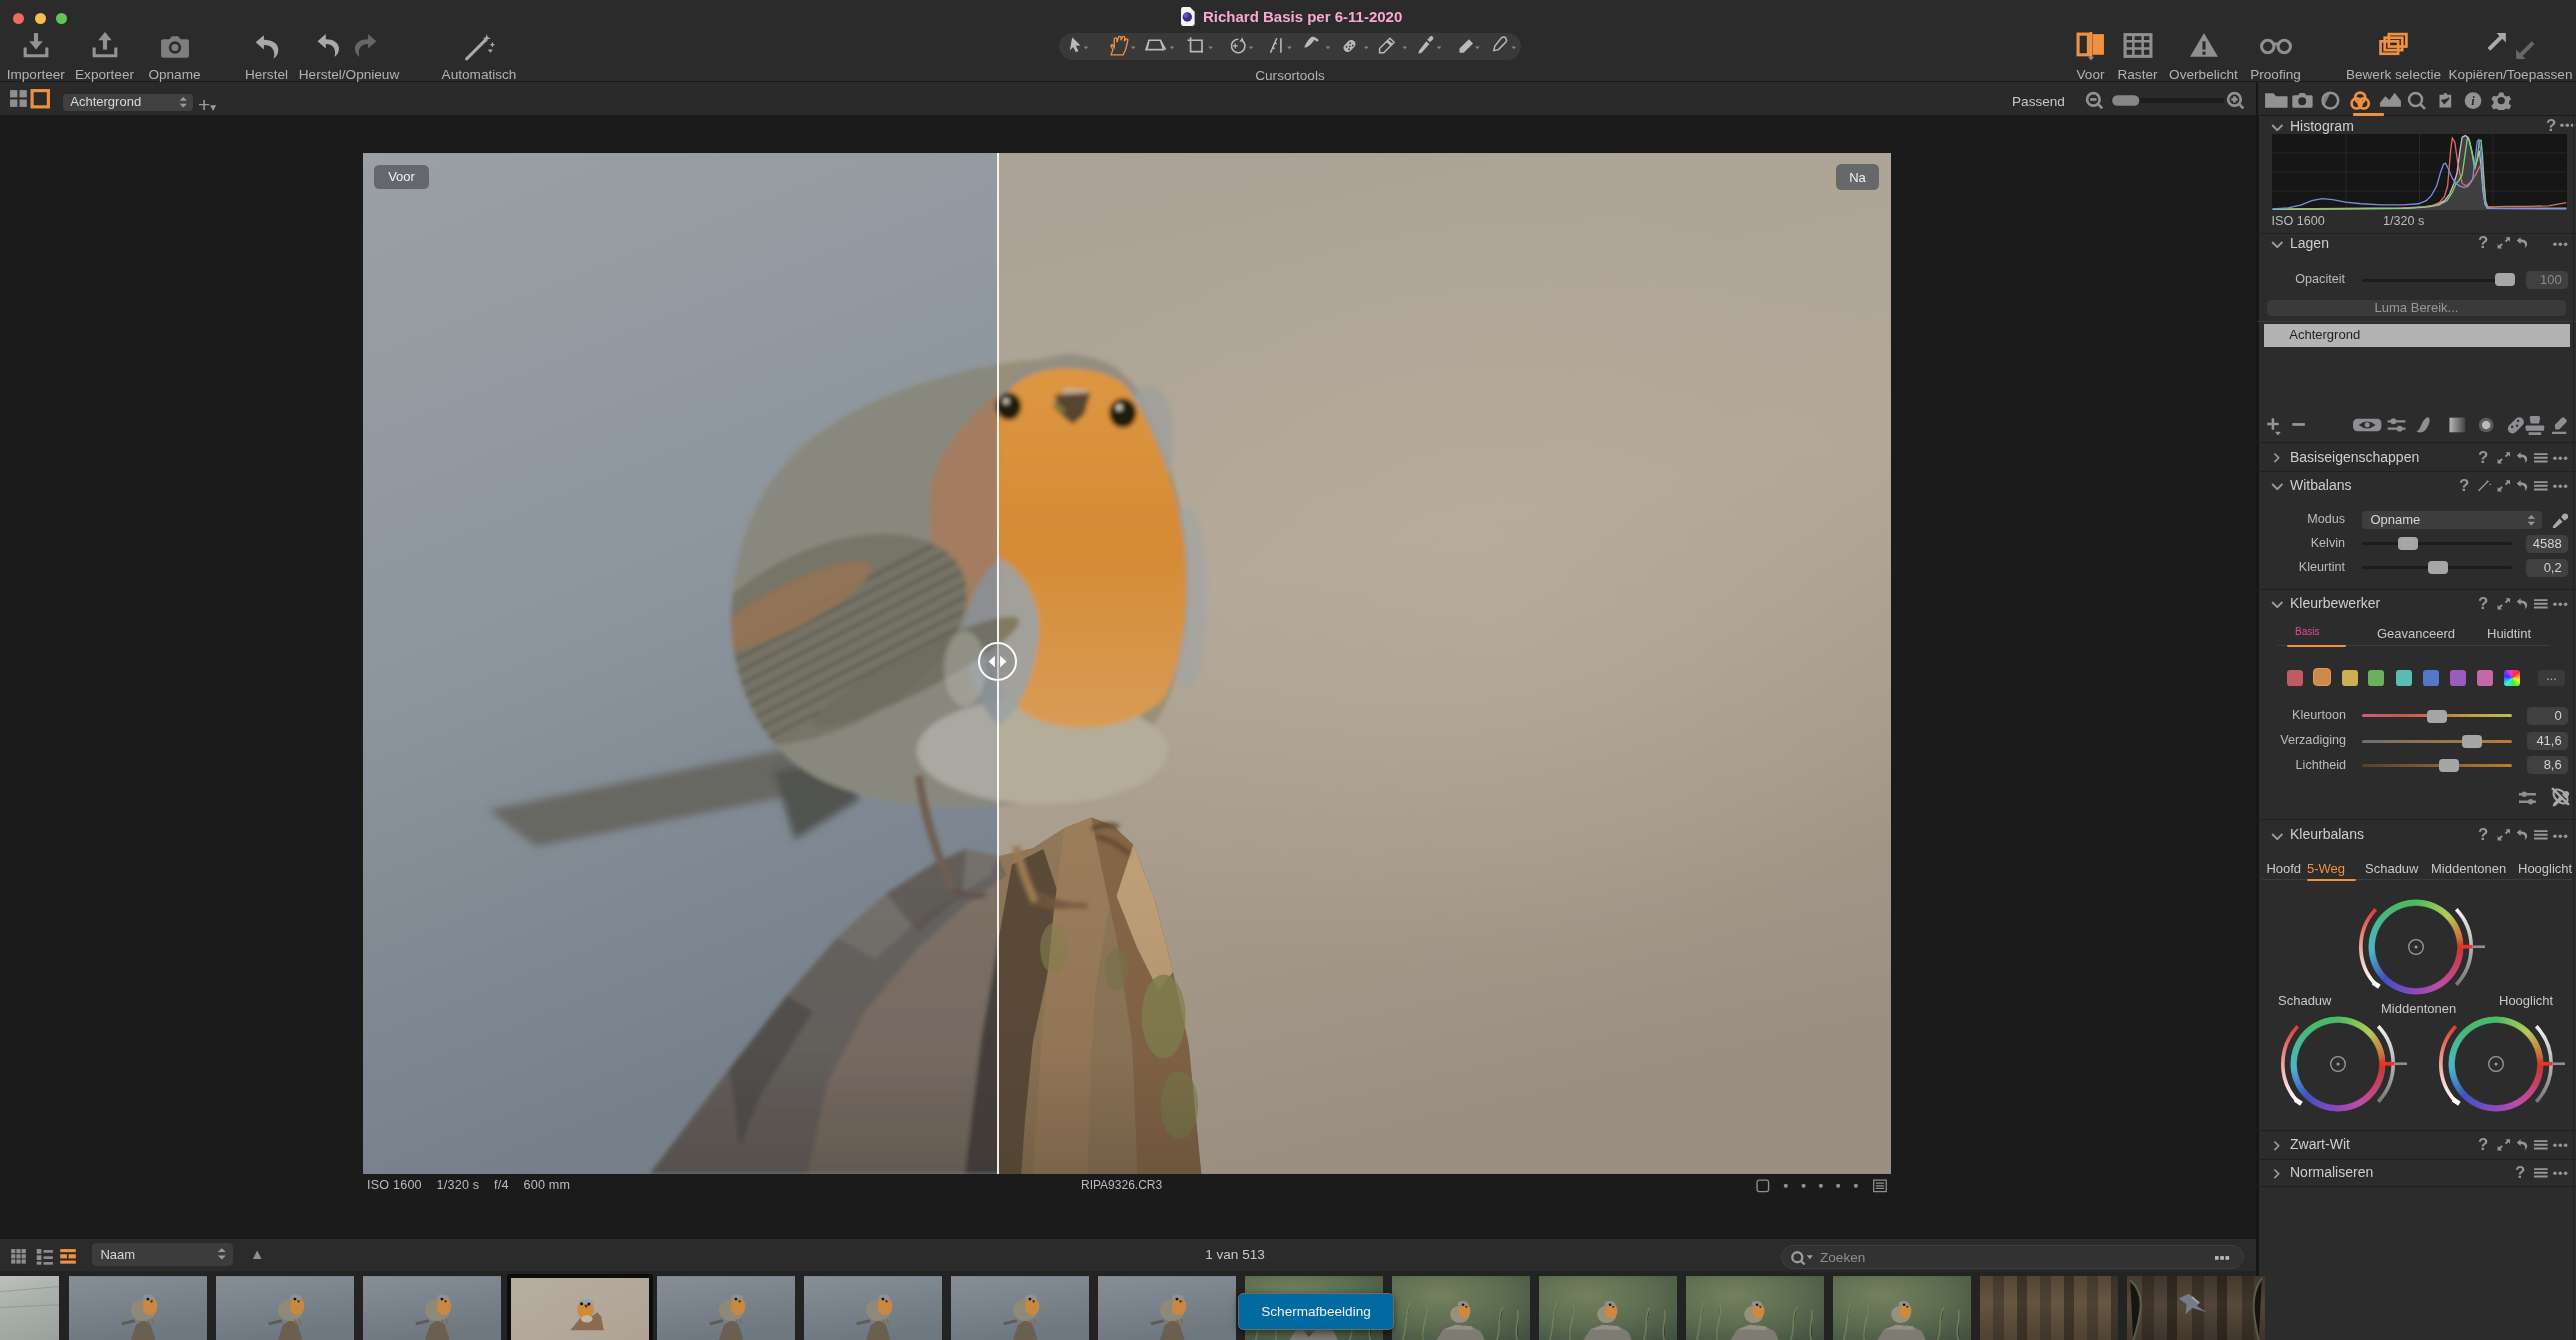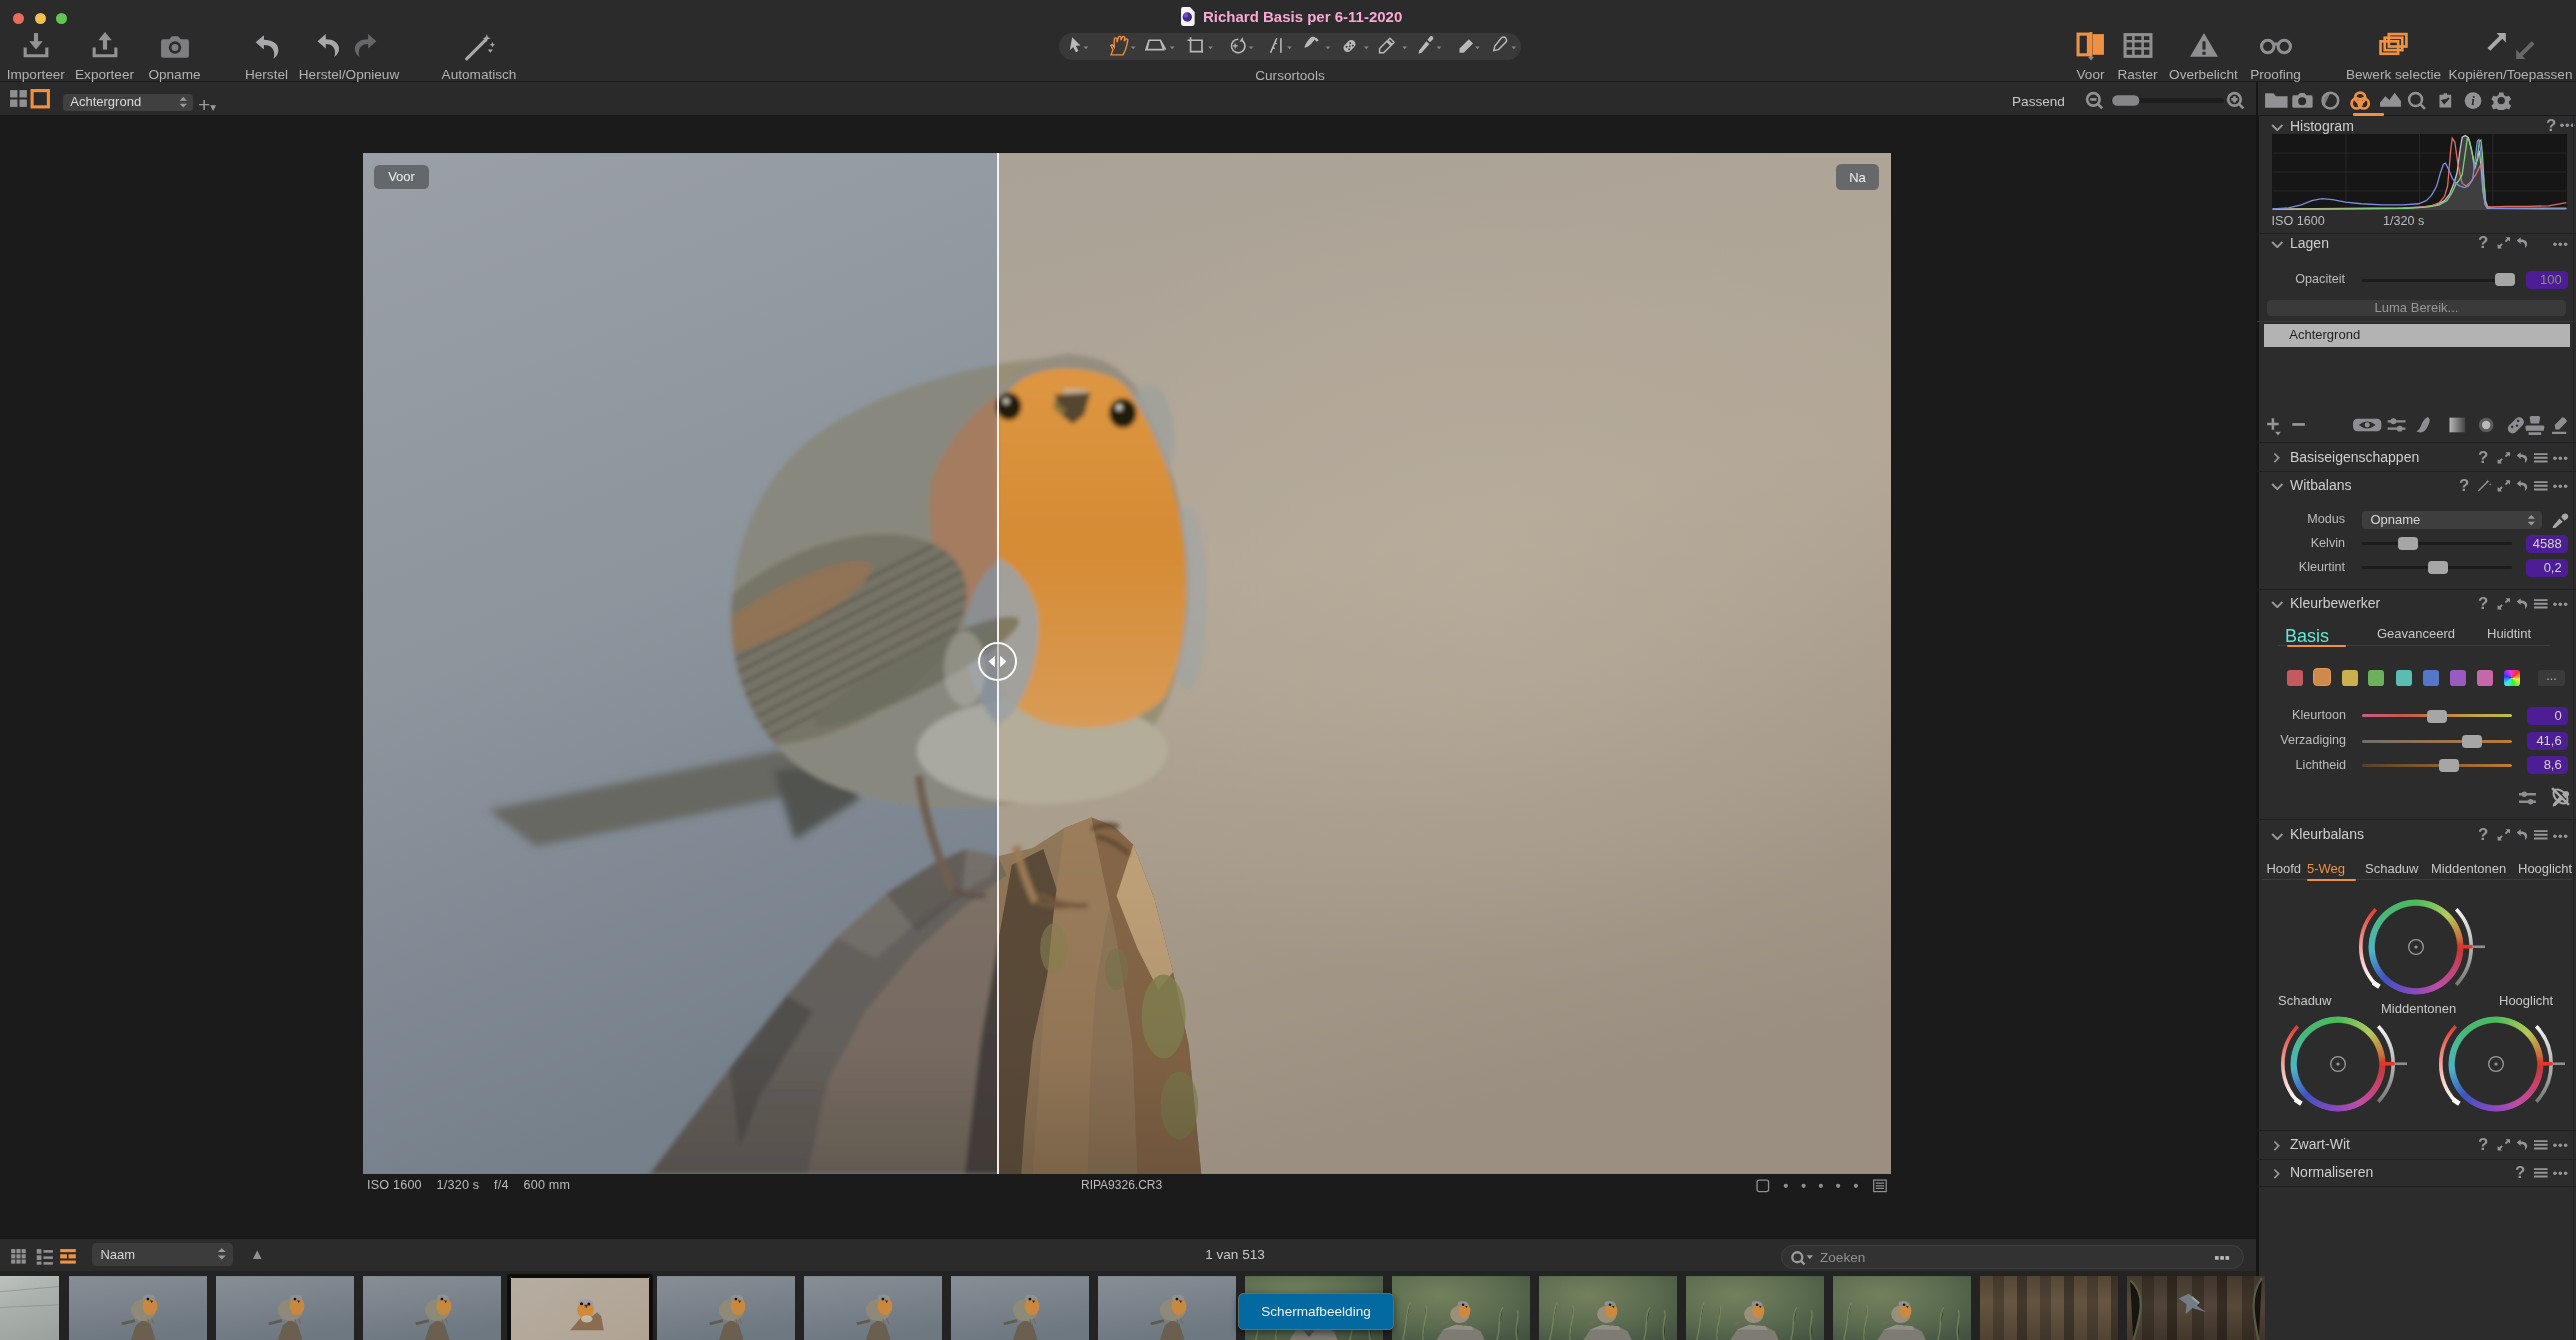--- a/index.html
+++ b/index.html
@@ -19,21 +19,21 @@
   
   #viewer{left:0;top:116px;width:2256px;height:1122px;background:#1b1b1c;}
   #photo{left:363px;top:37px;width:1528px;height:1021px;overflow:hidden;}
   .badge{background:rgba(92,96,100,0.88);color:#f2f2f2;font-size:13px;border-radius:5.2px;
          display:flex;align-items:center;justify-content:center;}
   
   #sidebar{left:2256px;top:82px;width:320px;height:1258px;background:#2c2c2d;border-left:1.6px solid #161616;}
   .phead{color:#cfcfd0;font-size:14px;font-weight:500;white-space:nowrap;}
   .hdrline{border-top:1px solid #202021;}
   .lbl{color:#bcbcbe;font-size:12.6px;}
-  .vbox{position:absolute;background:#4c1d95;border-radius:4.2px;color:#d4d4d5;font-size:13px;
+  .vbox{position:absolute;background:#404040;border-radius:4.2px;color:#d4d4d5;font-size:13px;
         text-align:right;padding-right:6.3px;line-height:18px;height:18px;}
   .track{position:absolute;height:2.6px;border-radius:1.6px;background:#1c1c1d;}
   .knob{position:absolute;width:20px;height:12.6px;border-radius:3.7px;background:#a6a6a6;top:-5.2px;}
   
   #browser{left:0;top:1238px;width:2256px;height:103px;background:#232324;}
   #bbar{left:0;top:0;width:2256px;height:33px;background:#2b2b2c;border-top:1px solid #161616;}
   .thumb{position:absolute;top:38px;width:138px;height:65px;overflow:hidden;}
   
   .wheelwrap{width:96px;height:96px;}
   .wheelring{position:absolute;left:0;top:0;width:96px;height:96px;border-radius:50%;
@@ -700,21 +700,21 @@
       </svg>
     <svg class="abs" style="left:258px;top:515px;" width="13.6" height="13.6" viewBox="0 0 24 24">
         <use href="#i-undo"></use>
       </svg>
     <svg class="abs" style="left:277px;top:515px;" width="13.6" height="13.6" viewBox="0 0 26 22">
         <use href="#i-ham"></use>
       </svg>
     <svg class="abs" style="left:296px;top:515px;" width="14.6" height="14.6" viewBox="0 0 26 24">
         <use href="#i-dots"></use>
       </svg>
-    <div class="abs" style="left:28px;top:544px;font-size:18px;color:#5eead4;">Basis</div>
+    <div class="abs" style="left:38px;top:544px;font-size:10px;color:#ec4899;">Basis</div>
     <div class="abs" style="left:120px;top:544px;font-size:13px;color:#c9c9cb;">Geavanceerd</div>
     <div class="abs" style="left:230px;top:544px;font-size:13px;color:#c9c9cb;">Huidtint</div>
     <div class="abs" style="left:21px;top:563px;width:272px;border-top:1px solid #3c3c3d;"></div>
     <div class="abs" style="left:30px;top:563px;width:59px;height:2.1px;background:#ef9140;border-radius:1px;"></div>
 
     <div class="abs" style="left:30px;top:588px;width:15.7px;height:15.7px;border-radius:3.1px;background:#c25a60;"></div>
     <div class="abs" style="left:56px;top:586px;width:18px;height:18px;border-radius:4.2px;background:#cd8a4c;border:1.6px solid #e89a50;"></div>
     <div class="abs" style="left:85px;top:588px;width:15.7px;height:15.7px;border-radius:3.1px;background:#ccb050;"></div>
     <div class="abs" style="left:111px;top:588px;width:15.7px;height:15.7px;border-radius:3.1px;background:#6cb05c;"></div>
     <div class="abs" style="left:139px;top:588px;width:15.7px;height:15.7px;border-radius:3.1px;background:#5bbcb4;"></div>

